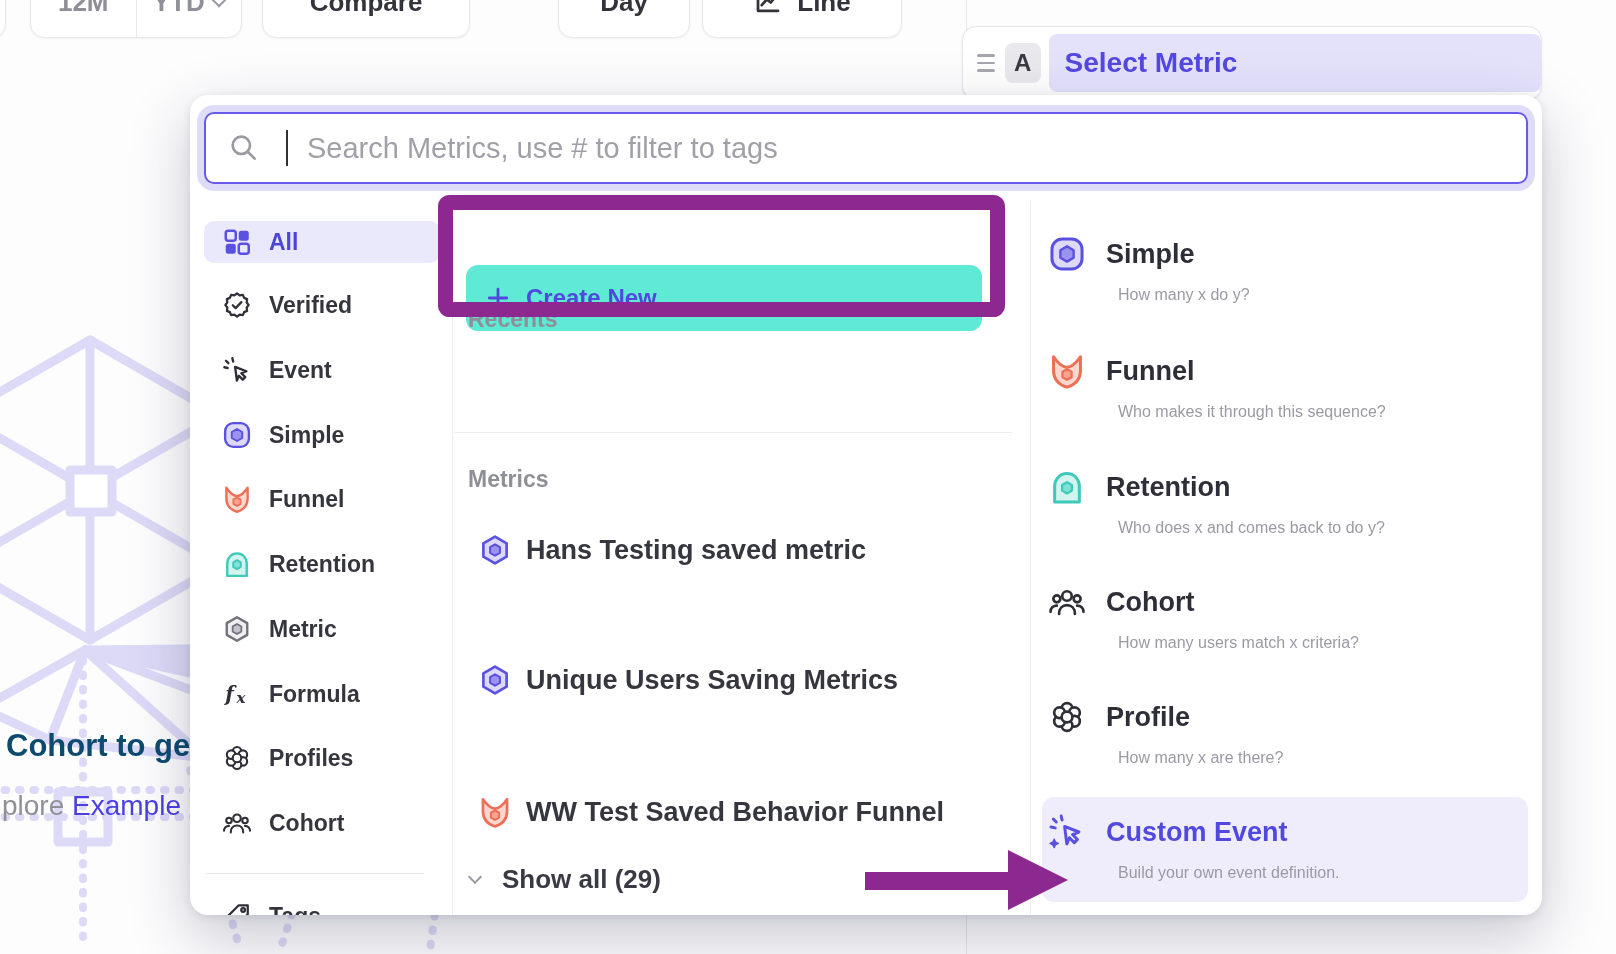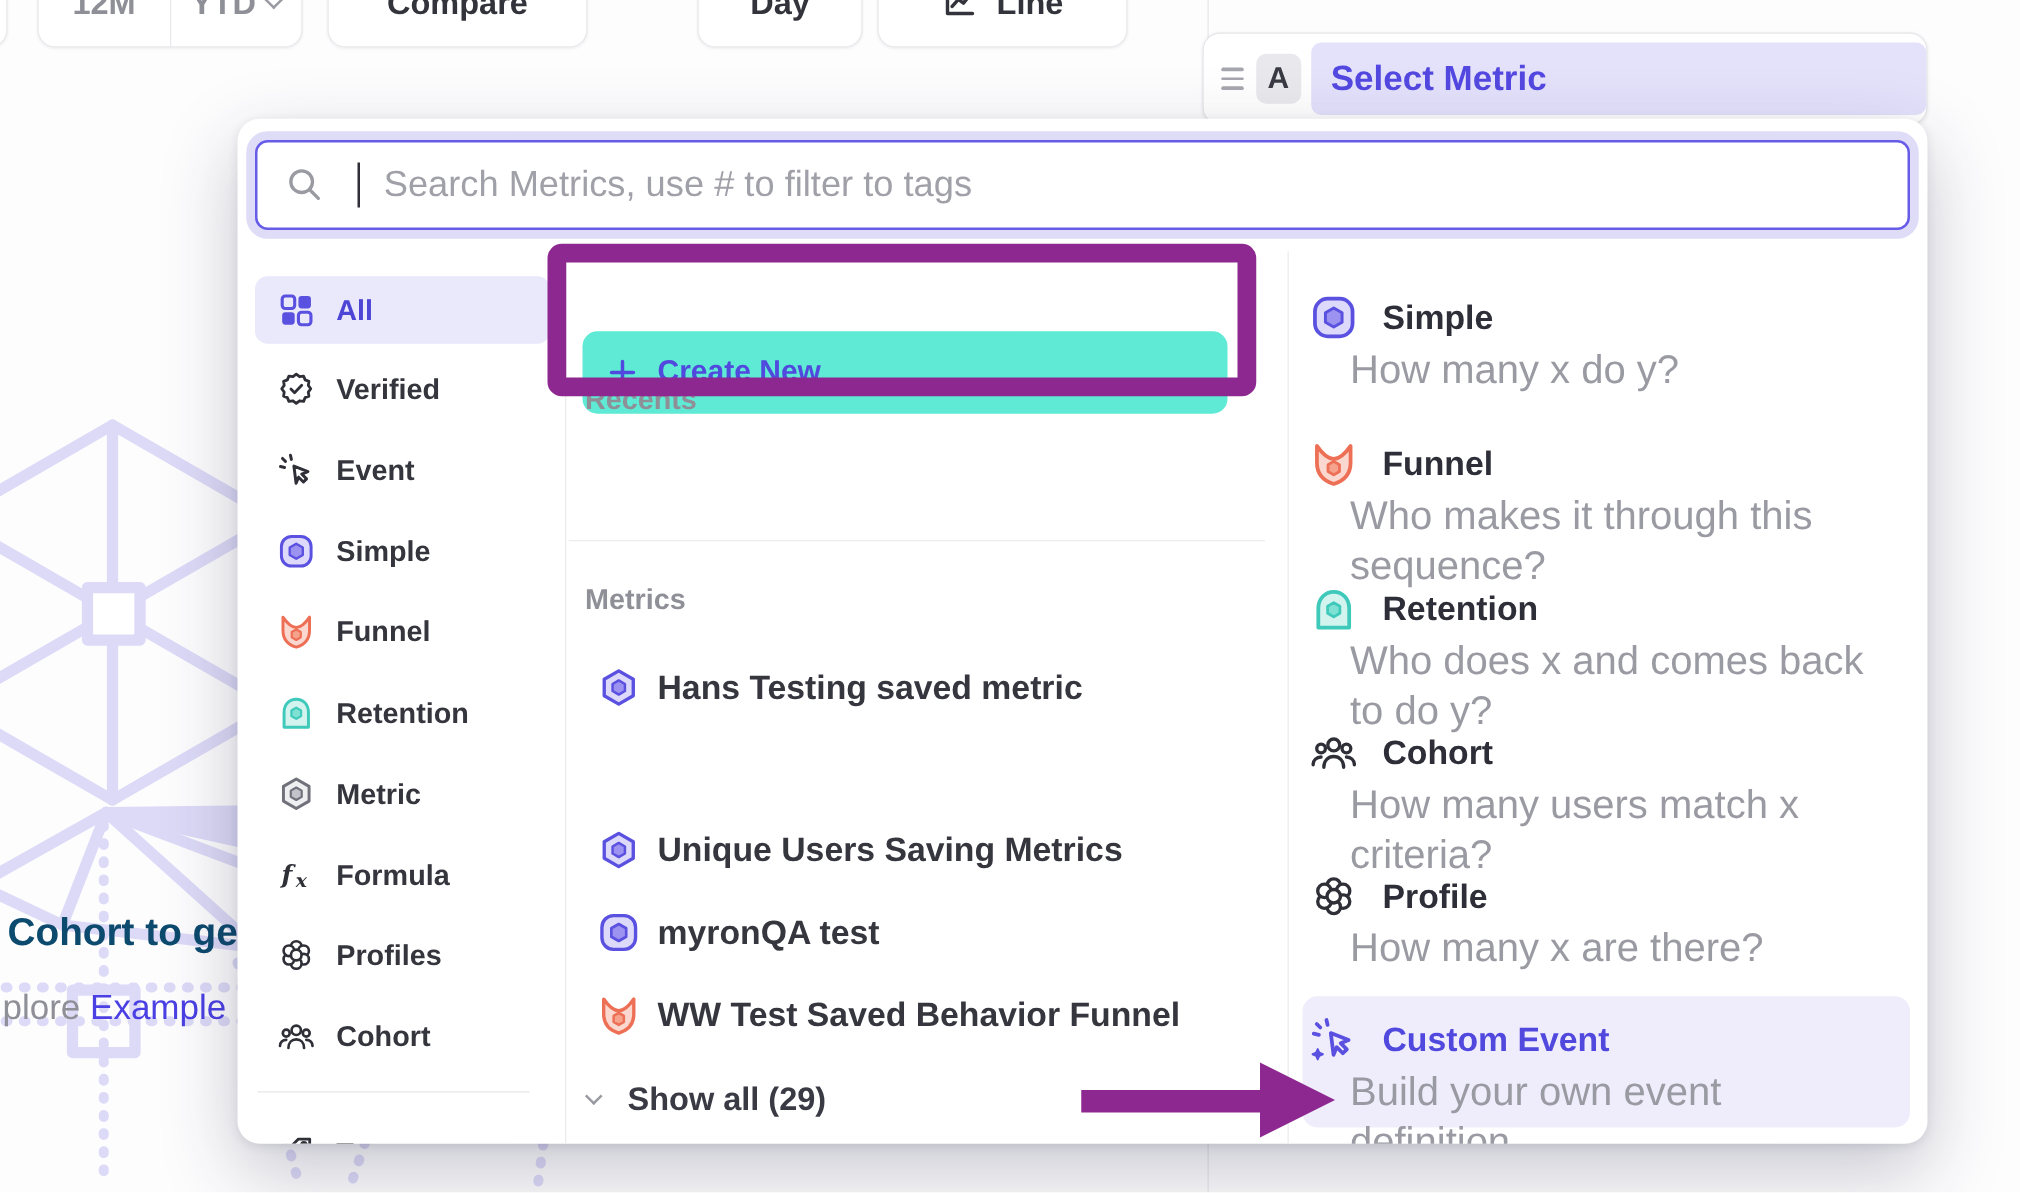--- a/index.html
+++ b/index.html
@@ -40,21 +40,21 @@
            border-radius:18px; box-shadow:0 22px 60px rgba(40,40,70,.25), 0 2px 8px rgba(40,40,70,.10);
            overflow:hidden; z-index:5; }
   .search { position:absolute; left:14px; top:17px; width:1324px; height:72px; background:#fff;
             border:2px solid #675CE8; border-radius:10px; box-shadow:0 0 0 7px #DFDCF8;
             display:flex; align-items:center; padding-left:22px; }
   .search .caret { width:2px; height:36px; background:#2F2F38; margin-left:26px; }
   .search .ph { margin-left:19px; font-size:29px; color:#A0A0A8; }
 
   .vline { position:absolute; top:106px; bottom:0; width:1px; background:#ECECEF; }
 
-  .srow { position:absolute; left:14px; width:236px; height:54px; border-radius:10px;
+  .srow { position:absolute; left:14px; width:236px; height:42px; border-radius:10px;
           display:flex; align-items:center; font-size:23px; font-weight:600; color:#35353D; }
   .srow .ic { width:30px; height:30px; margin-left:18px; flex:none; }
   .srow .lbl { margin-left:17px; }
   .srow.sel { background:#EAE8FB; color:#4D45D6; }
   .sdiv { position:absolute; left:16px; width:218px; height:1px; background:#E8E8EB; top:778px; }
 
   .create { position:absolute; left:276px; top:122px; width:516px; height:66px; background:#5eead4;
             border-radius:12px; display:flex; align-items:center; font-size:24px; font-weight:600; color:#5149DE;margin-top:48px; }
   .create .ic { width:28px; height:28px; margin-left:18px; }
   .create .lbl { margin-left:14px; }
@@ -68,21 +68,21 @@
              border-bottom:7px solid transparent; margin:0 12px; }
   .mdiv { position:absolute; left:265px; width:557px; height:1px; background:#ECECEF; top:337px; }
   .showall { position:absolute; left:280px; top:762px; height:44px; display:flex; align-items:center;
              font-size:26px; font-weight:600; color:#3A3A44; }
   .showall .chev { width:10px; height:10px; border-width:2.5px; margin-top:-4px; }
   .showall .lbl { margin-left:22px; }
 
   .trow { position:absolute; left:858px; width:470px; }
   .trow .ic { position:absolute; left:0; top:2px; width:38px; height:38px; }
   .trow .t { margin-left:58px; font-size:27px; font-weight:700; color:#2E2E38; line-height:42px; }
-  .trow .d { margin-left:32px; font-size:32px; color:#9A9AA3; line-height:40px; }
+  .trow .d { margin-left:70px; font-size:16px; color:#9A9AA3; line-height:40px; }
   .hiblock { position:absolute; left:852px; top:702px; width:486px; height:105px; background:#EFEDFC; border-radius:12px; }
   .trow.hl .t { color:#5149DE; }
 
   .tagrow-clip { position:absolute; left:14px; top:800px; width:236px; height:20px; overflow:hidden; }
 
   
   .anno { position:absolute; inset:0; z-index:20; pointer-events:none; }
 </style>
 </head>
 <body>
@@ -348,26 +348,20 @@
           <use href="#i-methex-purple"></use>
         </svg>
       <span class="lbl">Hans Testing saved metric</span>
       </div>
     <div class="mrow" style="top:563px">
       <svg class="ic" viewBox="0 0 24 24">
           <use href="#i-methex-purple"></use>
         </svg>
       <span class="lbl">Unique Users Saving Metrics</span>
       </div>
-    <div class="mrow" style="top:629px">
-      <svg class="ic" viewBox="0 0 24 24">
-          <use href="#i-simple"></use>
-        </svg>
-      <span class="lbl">myronQA test</span>
-      </div>
     <div class="mrow" style="top:695px">
       <svg class="ic" viewBox="0 0 24 24">
           <use href="#i-funnel"></use>
         </svg>
       <span class="lbl">WW Test Saved Behavior Funnel</span>
       </div>
 
     <div class="showall">
       <span class="chev"></span>
       <span class="lbl">Show all (29)</span>

